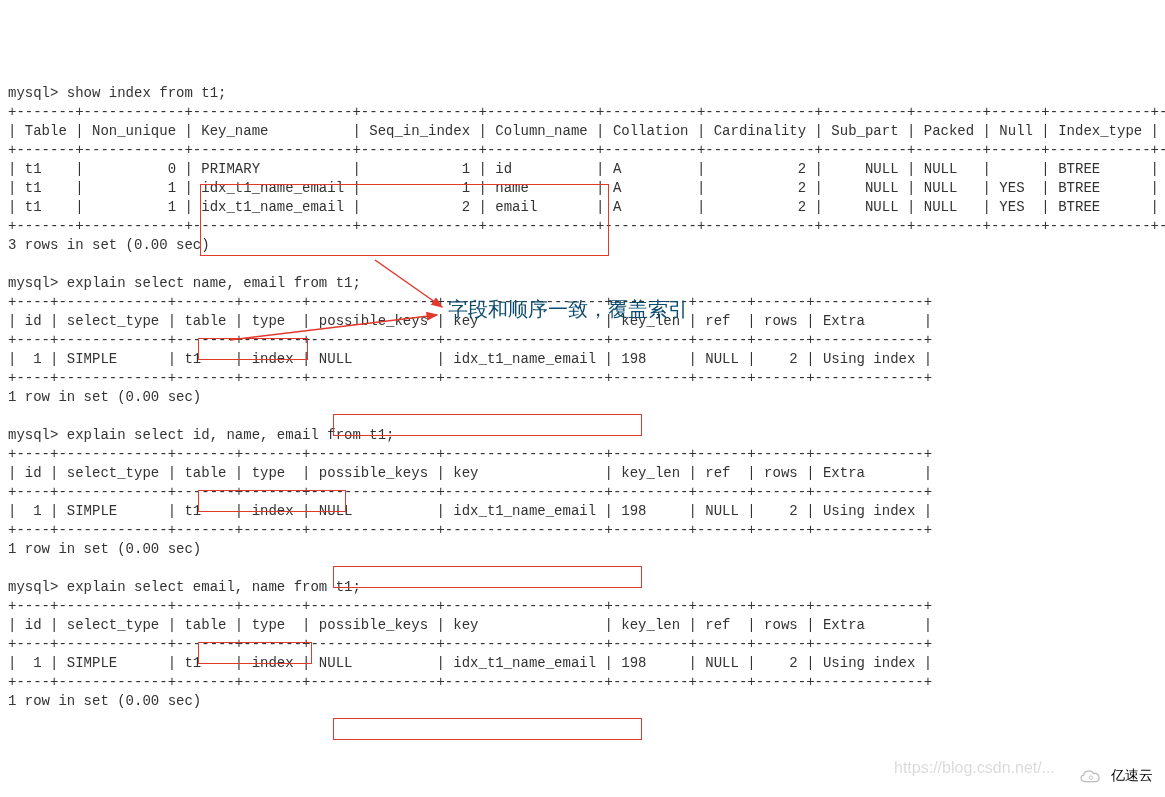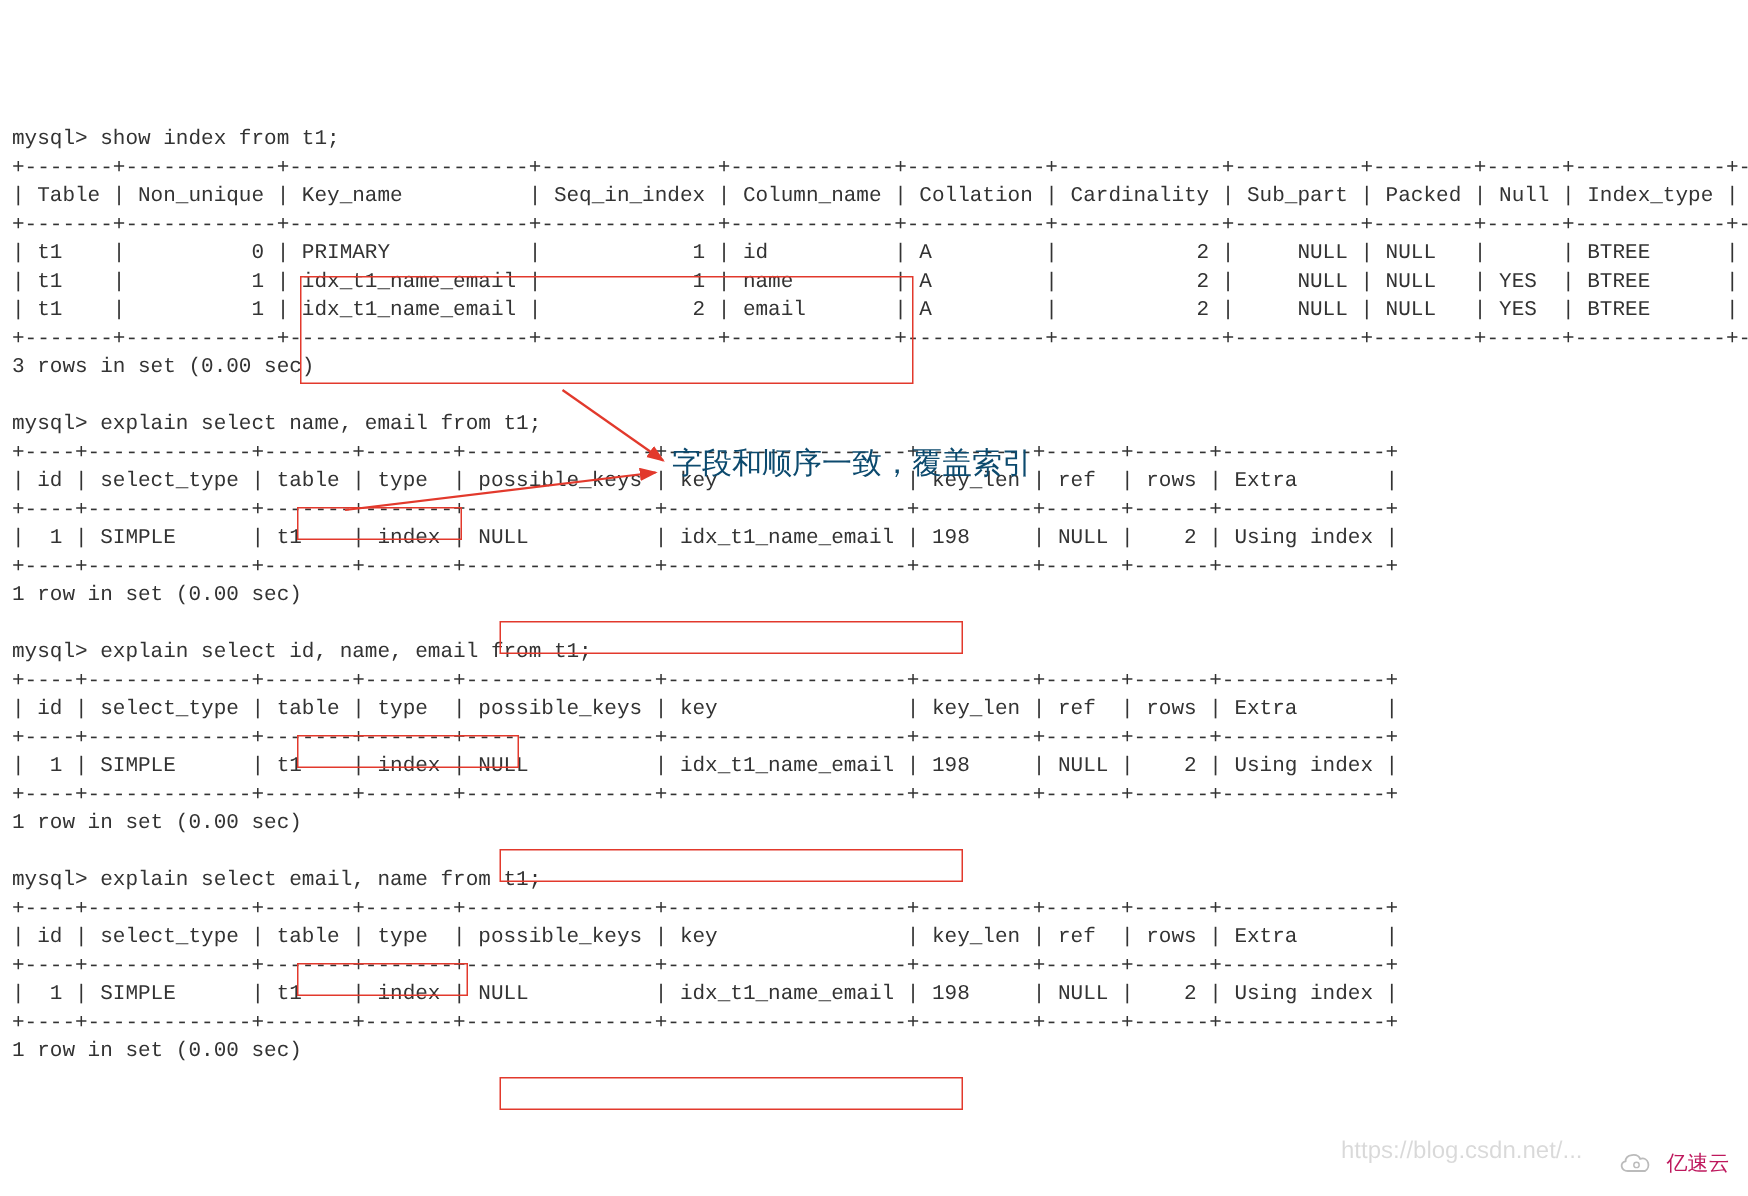--- a/index.html
+++ b/index.html
@@ -39,23 +39,23 @@
     font-family: sans-serif;
     font-size: 16px;
     white-space: nowrap;
   }
   .logo {
     position: absolute;
     right: 12px;
     bottom: 12px;
     font-family: "Microsoft YaHei", sans-serif;
     font-size: 14px;
-    color: #be185d;
+    color: #000000;
     display: flex;
-    align-items: flex-start;
+    align-items: flex-end;
     gap: 7px;
   }
   .logo svg { width: 26px; height: 18px; }
 </style>
 </head>
 <body>
 
 
 
 <div id="content">mysql&gt; show index from t1;

